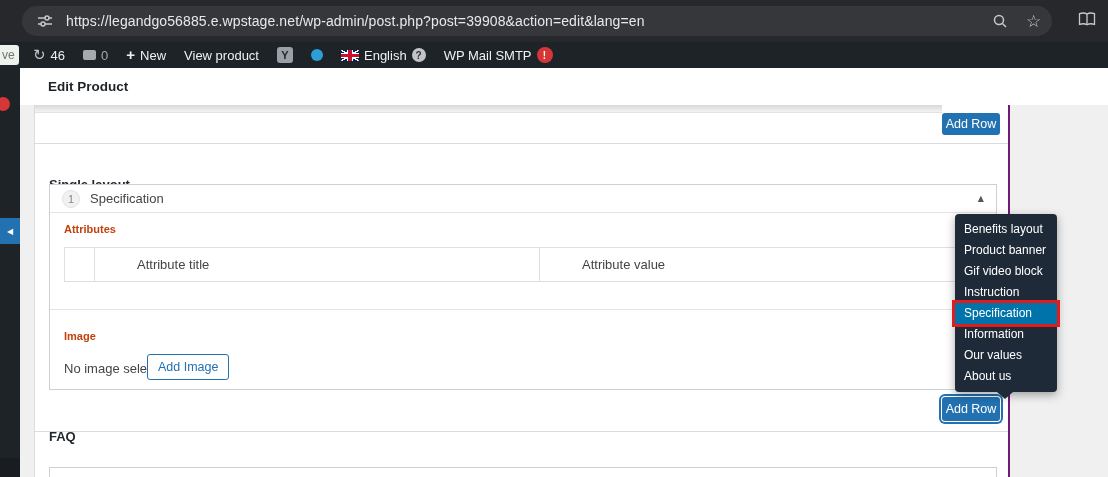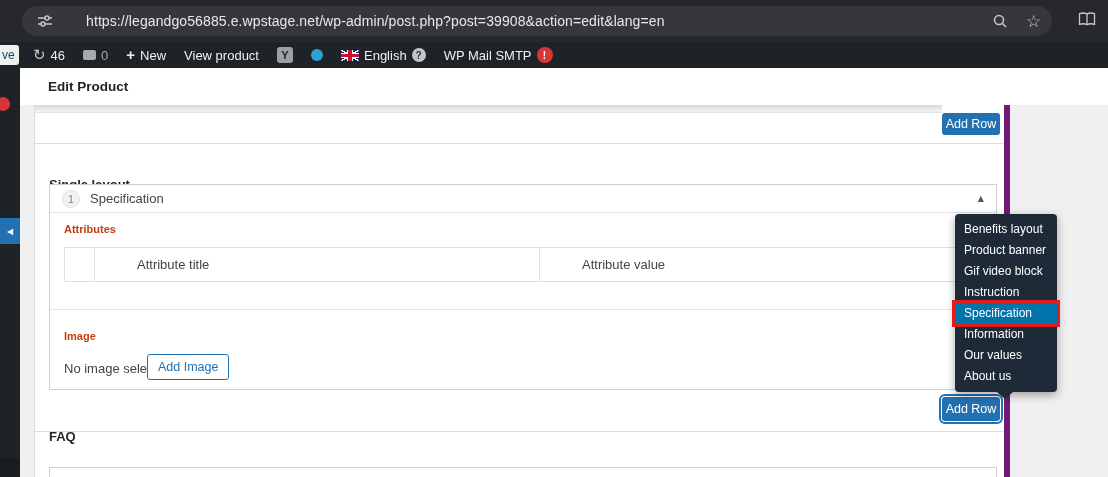--- a/index.html
+++ b/index.html
@@ -4,35 +4,35 @@
 <style>
   * { margin:0; padding:0; box-sizing:border-box; }
   html,body { width:1108px; height:477px; overflow:hidden; background:#f0f0f1;
               font-family:"Liberation Sans", sans-serif; }
   .uni { font-family:"DejaVu Sans","Liberation Sans",sans-serif; }
 
   
   .browser-bar { position:absolute; left:0; top:0; width:1108px; height:42px; background:#27282b; }
   .url-pill { position:absolute; left:22px; top:6px; width:1030px; height:30px;
               background:#36373a; border-radius:15px; display:flex; align-items:center; }
-  .url-text { color:#e6e8ea; font-size:14px; margin-left:64px; white-space:nowrap; letter-spacing:.1px; }
+  .url-text { color:#e6e8ea; font-size:14px; margin-left:44px; white-space:nowrap; letter-spacing:.1px; }
   .pill-ic { position:absolute; top:7px; width:16px; height:16px; }
   .tune-ic { left:15px; }
   .search-ic { left:970px; }
   .star-ic { left:1004px; top:4px; color:#c6c8cc; font-size:17px; line-height:22px; }
   .book-ic { position:absolute; left:1078px; top:12px; }
 
   
   .admin-bar { position:absolute; left:0; top:42px; width:1108px; height:26px; background:#1d2327;
                color:#f0f0f1; font-size:13px; }
   .ab-items { display:flex; align-items:center; height:26px; padding-left:24px; }
   .ab-item { display:flex; align-items:center; gap:5px; padding:0 9px; height:26px; cursor:pointer; }
   .ab-muted { color:#a7aaad; }
   .partial-chip { position:absolute; left:0; top:3px; height:20px; padding:0 4px 0 2px;
-                  background:#edf2ec; color:#0c4a6e; font-size:12px; line-height:20px;
+                  background:#edf2ec; color:#737373; font-size:12px; line-height:20px;
                   border-radius:0 3px 3px 0; }
   .updates-glyph { color:#c3c4c7; font-size:15px; line-height:15px; }
   .comment-bubble { position:relative; width:13px; height:10px; background:#a7aaad; border-radius:2px; }
   .comment-bubble::after { content:""; position:absolute; left:2px; bottom:-4px;
                            border:4px solid transparent; border-top-color:#a7aaad; border-left-width:2px; border-right-width:2px; }
   .plus-glyph { font-size:15px; font-weight:bold; line-height:14px; }
   .yoast-badge { width:16px; height:16px; background:#9aa0a5; border-radius:3px; color:#1d2327;
                  font-size:11px; font-weight:bold; display:flex; align-items:center; justify-content:center; }
   .blue-dot { width:12px; height:12px; border-radius:50%; background:#2d9fd8; }
   .red-badge { width:16px; height:16px; border-radius:50%; background:#d63638; color:#fff;
@@ -57,21 +57,21 @@
   .side-rail { position:absolute; left:0; top:68px; width:20px; height:409px; background:#1d2327; z-index:5; }
   .rail-red-badge { position:absolute; left:-4px; top:29px; width:14px; height:14px; border-radius:50%;
                     background:#d63638; }
   .rail-collapse { position:absolute; left:0; top:150px; width:20px; height:26px; background:#2271b1;
                    color:#fff; font-size:8px; display:flex; align-items:center; justify-content:center; cursor:pointer; }
   .rail-foot { position:absolute; left:0; bottom:0; width:20px; height:19px; background:#191d21; }
 
   
   .workspace { position:absolute; left:0; top:105px; width:1108px; height:372px; background:#f0f0f1; }
   .postbox { position:absolute; left:34px; top:0; width:976px; height:372px; background:#fff;
-             border-left:1px solid #dcdcde; border-right:6px solid #701a75; }
+             border-left:1px solid #dcdcde; border-right:2px solid #701a75; }
   .cutoff-sliver { position:absolute; left:0; top:0; width:907px; height:8px;
                    background:linear-gradient(#d9d9d9,#f3f3f3); border-bottom:1px solid #e3e3e3; }
   .btn-blue { background:#2271b1; color:#fff; font-size:12.5px; border:none; border-radius:3px;
               font-family:"Liberation Sans",sans-serif; cursor:pointer; }
   .addrow-top { position:absolute; left:907px; top:8px; width:58px; height:22px; }
   .field-sep { position:absolute; left:0; width:100%; height:1px; background:#dcdcde; }
   .sep1 { top:38px; } .sep2 { top:326px; }
   .field-label { position:absolute; left:14px; font-size:13px; font-weight:600; color:#23282d; }
   .lbl-single { top:52px;margin-top:20px; } .lbl-faq { top:324px; }
 

